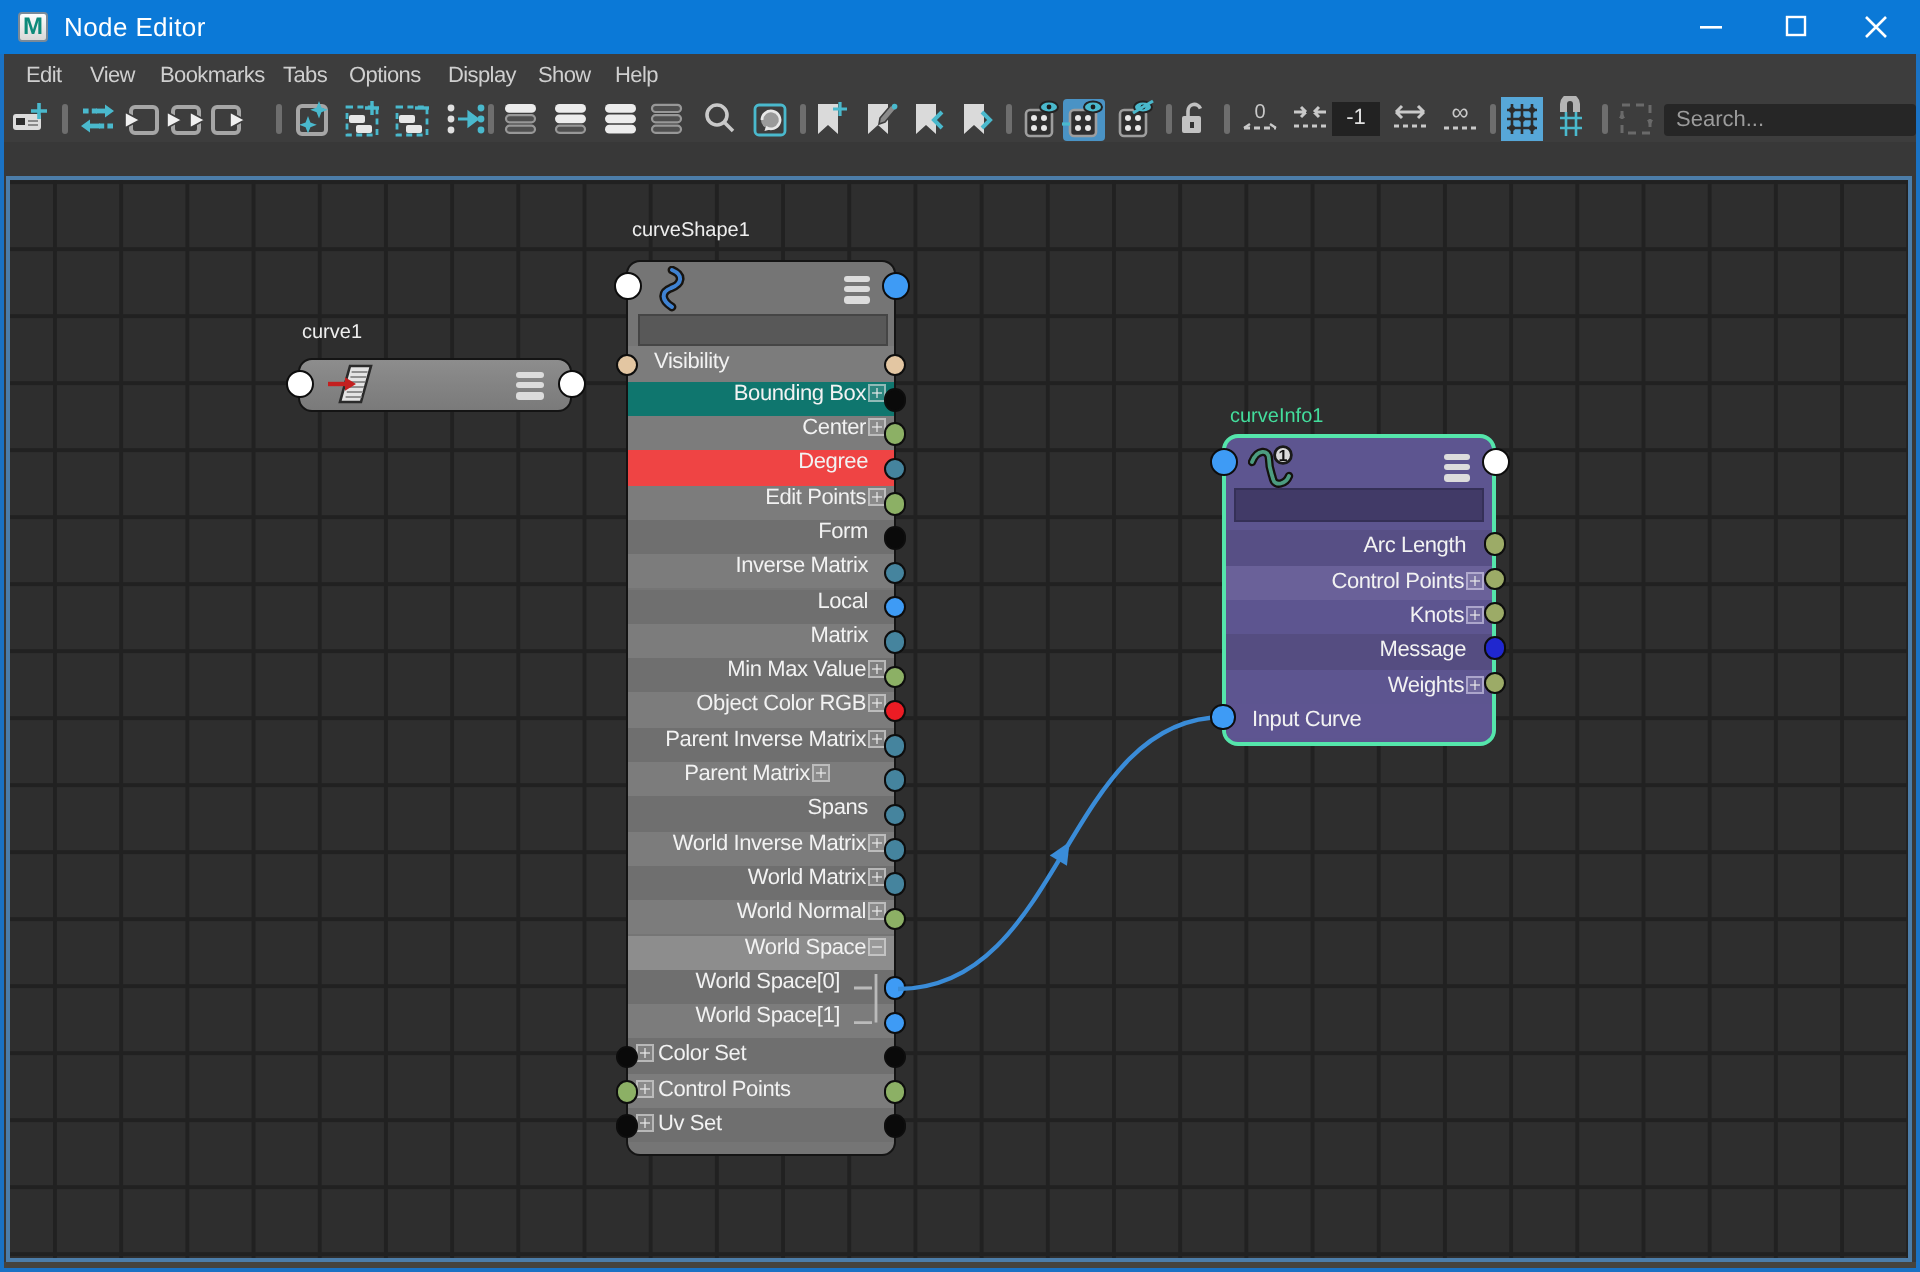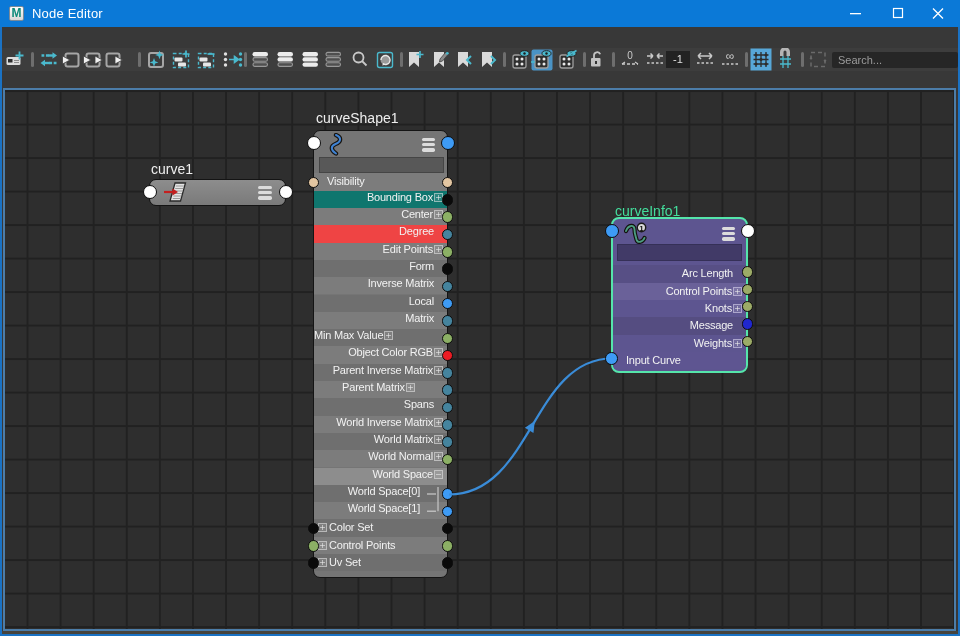--- a/index.html
+++ b/index.html
@@ -25,21 +25,21 @@
 
 #canvasframe{position:absolute;left:3px;top:88px;width:953px;height:542.5px;
  border:2px solid #4c7da9;background:#1f1f1f}
 #grid{position:absolute;left:5px;top:90px;width:949px;height:538.5px;background-color:#2e2e2e;
  background-image:linear-gradient(to right,#212121 2px,transparent 2px),
  linear-gradient(to bottom,#212121 2px,transparent 2px);
  background-size:33.1px 33.5px;background-position:21.5px 0.1px}
 
 .wframe{position:absolute;background:#1a72c4}
 
-.ntitle{position:absolute;color:#eeeeee;font-size:14px;white-space:nowrap}
+.ntitle{position:absolute;color:#eeeeee;font-size:10px;white-space:nowrap}
 .node{position:absolute;border:1.5px solid #141414;border-radius:7px}
 .port{position:absolute;border-radius:50%;border:1.5px solid #0d0d0d}
 .row{position:absolute;left:0;width:100%;font-size:11px;color:#f2f2f2;white-space:nowrap;letter-spacing:-0.2px}
 .rt{position:absolute;top:50%;transform:translateY(-50%);line-height:11px}
 .plus{display:inline-block;width:9px;height:9px;border:1px solid rgba(230,230,230,.55);
  background:rgba(255,255,255,.12);vertical-align:-1px;position:relative}
 .plus:before{content:"";position:absolute;left:1px;right:1px;top:3px;height:1px;background:rgba(235,235,235,.6)}
 .plus:after{content:"";position:absolute;top:1px;bottom:1px;left:3px;width:1px;background:rgba(235,235,235,.6)}
 .minusic:after{display:none}
 .hamb{position:absolute}
@@ -57,20 +57,30 @@
         <rect x="12.5" y="8.5" width="9" height="9" fill="none" stroke="#fff" stroke-width="1.2"></rect>
       </svg>
  <svg class="winbtn" style="left:921px" width="34" height="27">
         <path d="M12 8.5 L22 18.5 M22 8.5 L12 18.5" stroke="#fff" stroke-width="1.3"></path>
       </svg>
 </div>
 <div class="wframe" style="left:0;top:27px;width:2px;height:609px"></div>
 <div class="wframe" style="left:958px;top:27px;width:2px;height:609px"></div>
 <div class="abs" style="left:2px;top:630.5px;width:956px;height:3px;background:#46433d"></div>
 <div class="wframe" style="left:0;top:633.5px;width:960px;height:2.5px"></div>
+<div id="menubar">
+      <div class="menu" style="left:11px">Edit</div>
+      <div class="menu" style="left:43px">View</div>
+      <div class="menu" style="left:78px">Bookmarks</div>
+      <div class="menu" style="left:139.5px">Tabs</div>
+      <div class="menu" style="left:172.5px">Options</div>
+      <div class="menu" style="left:222px">Display</div>
+      <div class="menu" style="left:267px">Show</div>
+      <div class="menu" style="left:305.5px">Help</div>
+    </div>
 <div id="toolbar">
       <svg class="ticon" style="left:2.0px" width="22" height="23" viewBox="0 0 22 23">
         <rect x="2.5" y="9" width="14" height="8" rx="1.5" fill="#dcdcdc"></rect>
         <rect x="4" y="11" width="4.5" height="3.5" fill="#2d2d2d"></rect>
         <path d="M10 12.5 h5 M10 14.5 h5" stroke="#8a8a8a" stroke-width="1"></path>
         <path d="M15.5 3.5 v8 M11.5 7.5 h8" stroke="#4ab9cd" stroke-width="1.8"></path>
       </svg>
       <div class="tsep" style="left:28.5px"></div>
       <svg class="ticon" style="left:35.5px" width="22" height="23" viewBox="0 0 22 23">
         <path d="M3.5 7.5 h7" stroke="#4ab9cd" stroke-width="2.4" stroke-dasharray="2.8 1.6" fill="none"></path>
@@ -296,21 +306,21 @@
       <div class="abs" style="left:5px;top:25.5px;width:124.5px;height:16px;background:#585858;border:1px solid #454545"></div>
       <div class="row" style="top:42.4px;height:17.3px;background:#7c7c7c;text-align:left;padding-left:13px;line-height:17.3px">Visibility</div>
       <div class="row" style="top:59.7px;height:17.3px;background:#0f766e;text-align:right;padding-right:4px"><span class="rt" style="position:static">Bounding Box<span class="plus" style="margin-left:1px"></span></span></div>
       <div class="row" style="top:77.0px;height:17.3px;background:#7c7c7c;text-align:right;padding-right:4px"><span class="rt" style="position:static">Center<span class="plus" style="margin-left:1px"></span></span></div>
       <div class="row" style="top:94.3px;height:17.3px;background:#ef4444;text-align:right;padding-right:13px"><span class="rt" style="position:static">Degree</span></div>
       <div class="row" style="top:111.6px;height:17.3px;background:#7c7c7c;text-align:right;padding-right:4px"><span class="rt" style="position:static">Edit Points<span class="plus" style="margin-left:1px"></span></span></div>
       <div class="row" style="top:128.9px;height:17.3px;background:#6f6f6f;text-align:right;padding-right:13px"><span class="rt" style="position:static">Form</span></div>
       <div class="row" style="top:146.2px;height:17.3px;background:#7c7c7c;text-align:right;padding-right:13px"><span class="rt" style="position:static">Inverse Matrix</span></div>
       <div class="row" style="top:163.5px;height:17.3px;background:#6f6f6f;text-align:right;padding-right:13px"><span class="rt" style="position:static">Local</span></div>
       <div class="row" style="top:180.8px;height:17.3px;background:#7c7c7c;text-align:right;padding-right:13px"><span class="rt" style="position:static">Matrix</span></div>
-      <div class="row" style="top:198.1px;height:17.3px;background:#6f6f6f;padding-right:4px"><span class="rt" style="position:static">Min Max Value<span class="plus" style="margin-left:1px"></span></span></div>
+      <div class="row" style="top:198.1px;height:17.3px;background:#6f6f6f;text-align:right;padding-right:4px"><span class="rt" style="position:static">Min Max Value<span class="plus" style="margin-left:1px"></span></span></div>
       <div class="row" style="top:215.4px;height:17.3px;background:#7c7c7c;text-align:right;padding-right:4px"><span class="rt" style="position:static">Object Color RGB<span class="plus" style="margin-left:1px"></span></span></div>
       <div class="row" style="top:232.7px;height:17.3px;background:#6f6f6f;text-align:right;padding-right:4px"><span class="rt" style="position:static">Parent Inverse Matrix<span class="plus" style="margin-left:1px"></span></span></div>
       <div class="row" style="top:250.0px;height:17.3px;background:#7c7c7c;text-align:center;padding-right:4px"><span class="rt" style="position:static">Parent Matrix<span class="plus" style="margin-left:1px"></span></span></div>
       <div class="row" style="top:267.3px;height:17.3px;background:#6f6f6f;text-align:right;padding-right:13px"><span class="rt" style="position:static">Spans</span></div>
       <div class="row" style="top:284.6px;height:17.3px;background:#7c7c7c;text-align:right;padding-right:4px"><span class="rt" style="position:static">World Inverse Matrix<span class="plus" style="margin-left:1px"></span></span></div>
       <div class="row" style="top:301.9px;height:17.3px;background:#6f6f6f;text-align:right;padding-right:4px"><span class="rt" style="position:static">World Matrix<span class="plus" style="margin-left:1px"></span></span></div>
       <div class="row" style="top:319.2px;height:17.3px;background:#7c7c7c;text-align:right;padding-right:4px"><span class="rt" style="position:static">World Normal<span class="plus" style="margin-left:1px"></span></span></div>
       <div class="row" style="top:336.5px;height:17.3px;background:#8d8d8d;text-align:right;padding-right:4px"><span class="rt" style="position:static">World Space<span class="plus minusic" style="margin-left:1px"></span></span></div>
       <div class="row" style="top:353.8px;height:17.3px;background:#6f6f6f;text-align:right;padding-right:27px"><span class="rt" style="position:static">World Space[0]</span></div>
       <div class="row" style="top:371.1px;height:17.3px;background:#7c7c7c;text-align:right;padding-right:27px"><span class="rt" style="position:static">World Space[1]</span></div>

